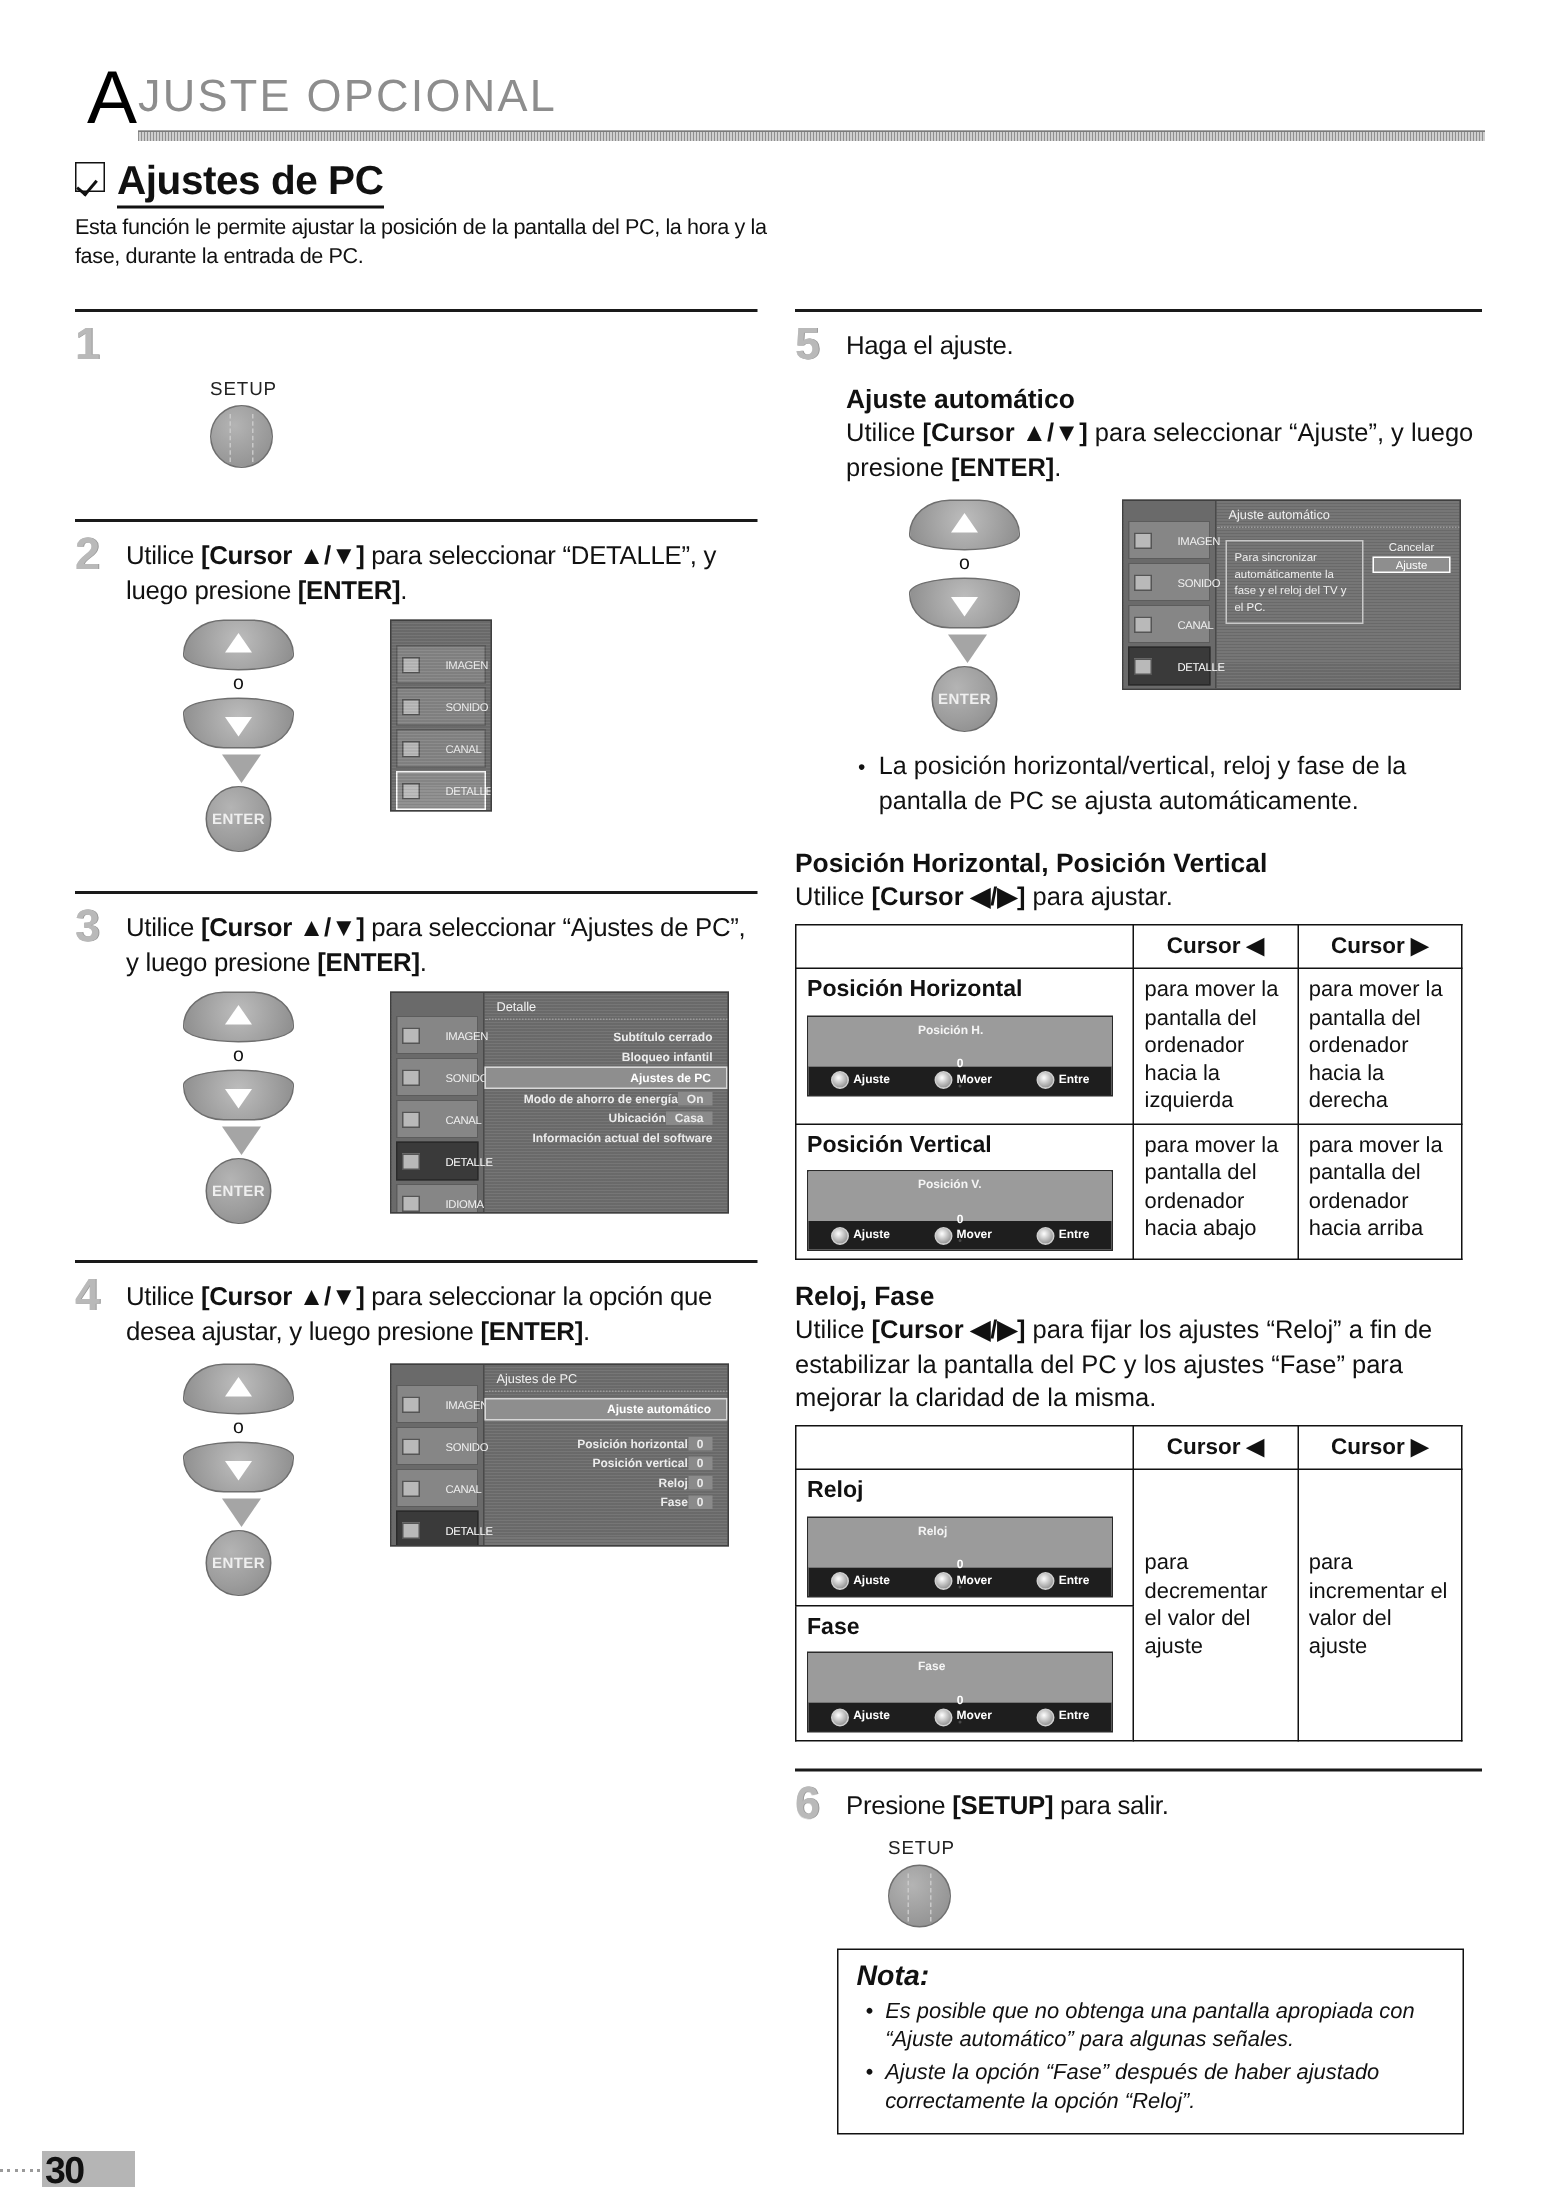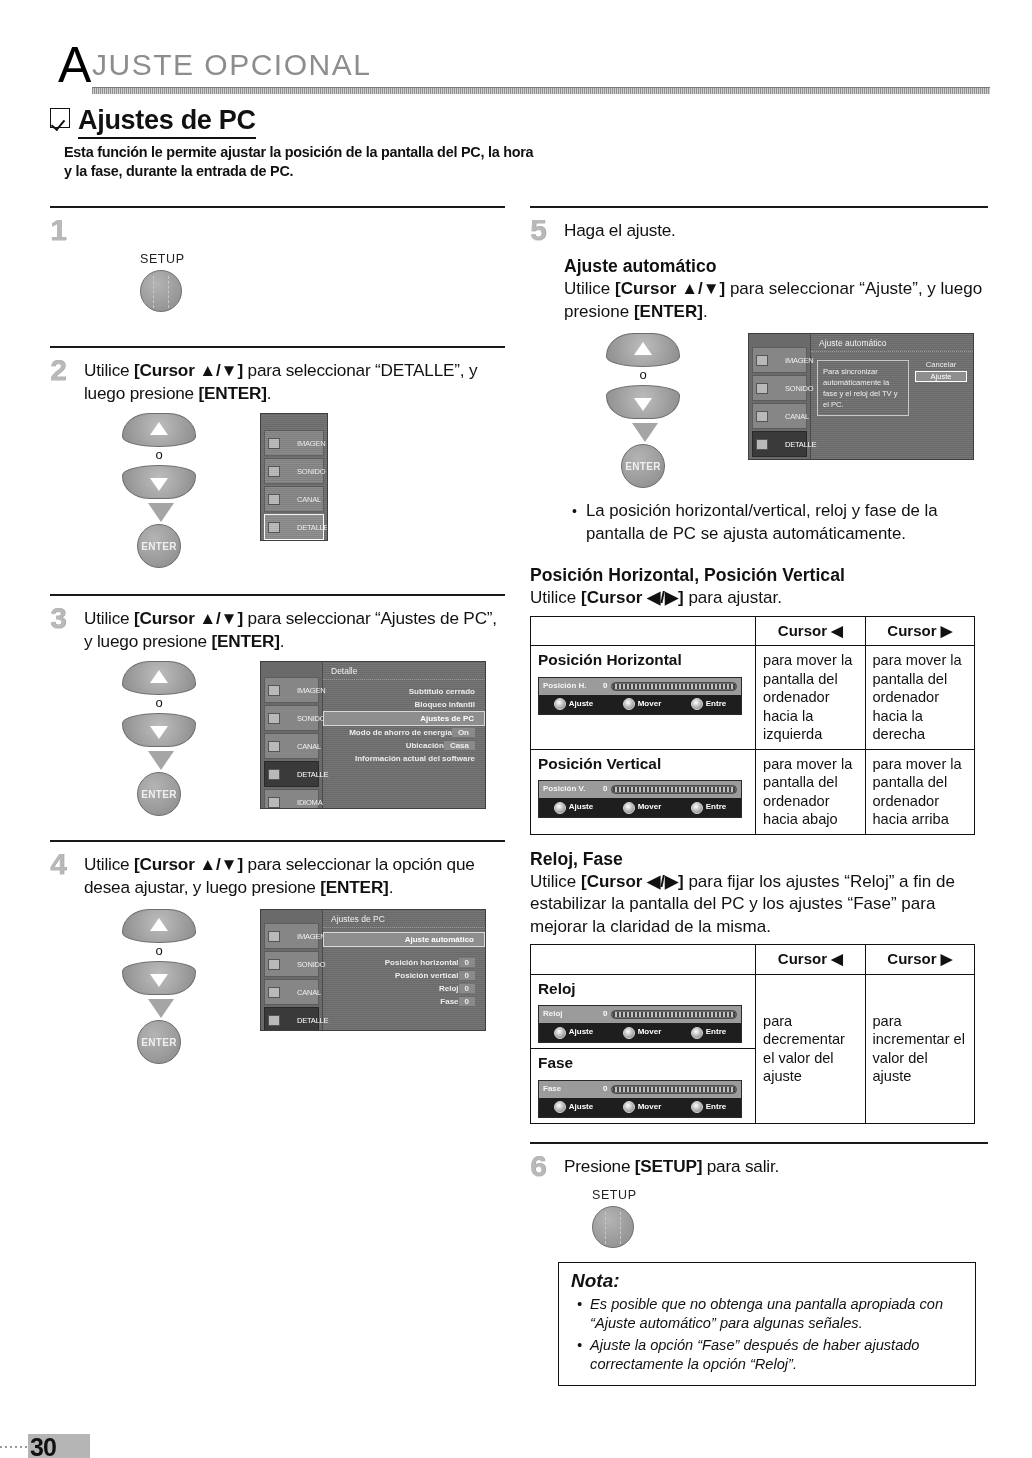--- a/index.html
+++ b/index.html
@@ -50,22 +50,22 @@
     content:""; position:absolute; left:3px; top:8px;
     width:6px; height:11px; border:solid #111;
     border-width:0 2.2px 2.2px 0; transform:rotate(40deg);
   }
   .title-text {
     display:inline-block; vertical-align:middle;
     font-size:27px; font-weight:bold; letter-spacing:-0.3px;
     border-bottom:2.4px solid #111; padding-bottom:1px;
   }
   .title-desc {
-    position:absolute; left:64px; top:143px; width:470px;
-    font-size:14.4px; font-weight:bold; line-height:19px;
+    position:absolute; left:50px; top:143px; width:470px;
+    font-size:14.4px; font-weight:normal; line-height:19px;
     letter-spacing:-0.25px;
     font-family:"Liberation Sans", sans-serif;
   }
 
   
   .col { position:absolute; top:206px; }
   .col-left  { left:50px;  width:455px; }
   .col-right { left:530px; width:458px; }
 
   
@@ -179,22 +179,22 @@
   .osd-item {
     font-size:8px; padding:2px 0 2px 8px; color:#ececec;
     display:flex; justify-content:flex-end; padding-right:10px;font-weight:bold;
   }
   .osd-item.sel { background:#8e8e8e; border:1px solid #d8d8d8; color:#fff; }
   .osd-val { font-size:8px; background:#8a8a8a; padding:0 6px; }
 
   
   .osdbar { width:204px; margin-top:7px; border:1px solid #2a2a2a; }
   .osdbar-top {
-    background:#9b9b9b; height:17px; display:flex; align-items:center;
-    padding:0 4px; gap:4px;
+    background:#9b9b9b; height:33px; display:flex; align-items:center;
+    padding:0 4px; gap:4px;flex-direction:column;
   }
   .osdbar-name { font-size:8px; color:#f5f5f5; width:56px; }
   .osdbar-zero { font-size:8px; color:#fff; }
   .osdbar-track {
     flex:1; height:9px; border-radius:5px; background:#6d6d6d;
     border:1px solid #4b4b4b; position:relative; overflow:hidden;
   }
   .osdbar-track:after{
     content:""; position:absolute; inset:1px;
     background:repeating-linear-gradient(90deg,#3e3e3e 0 2px,#cfcfcf 2px 4px);

